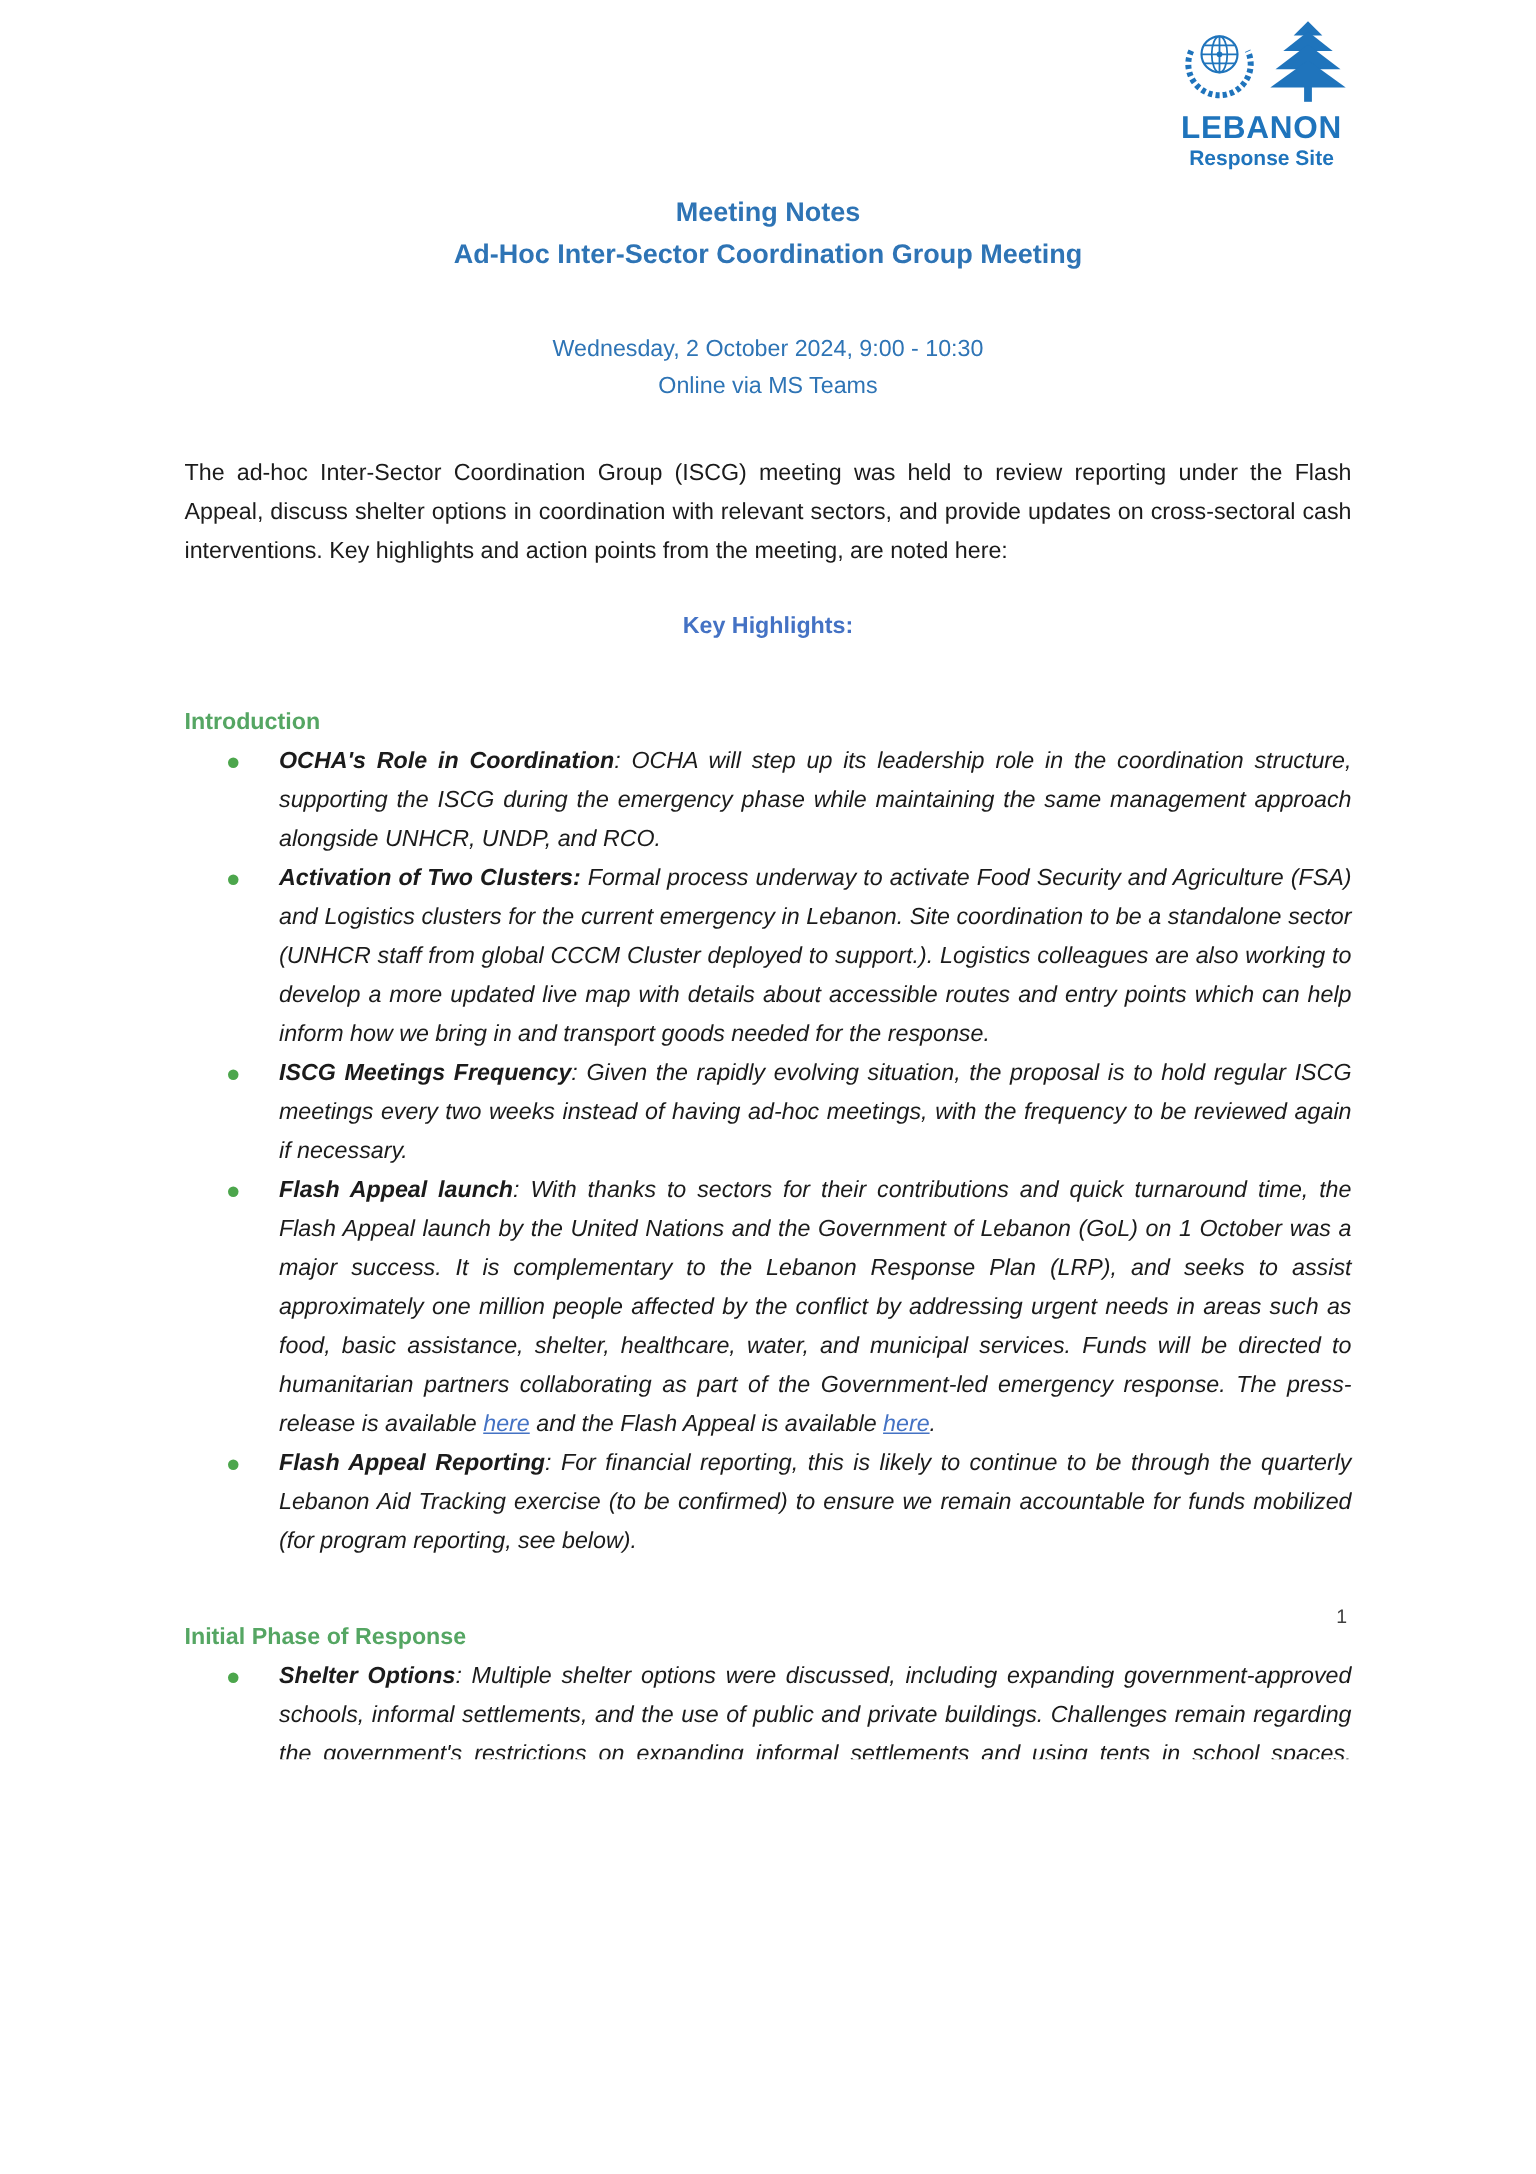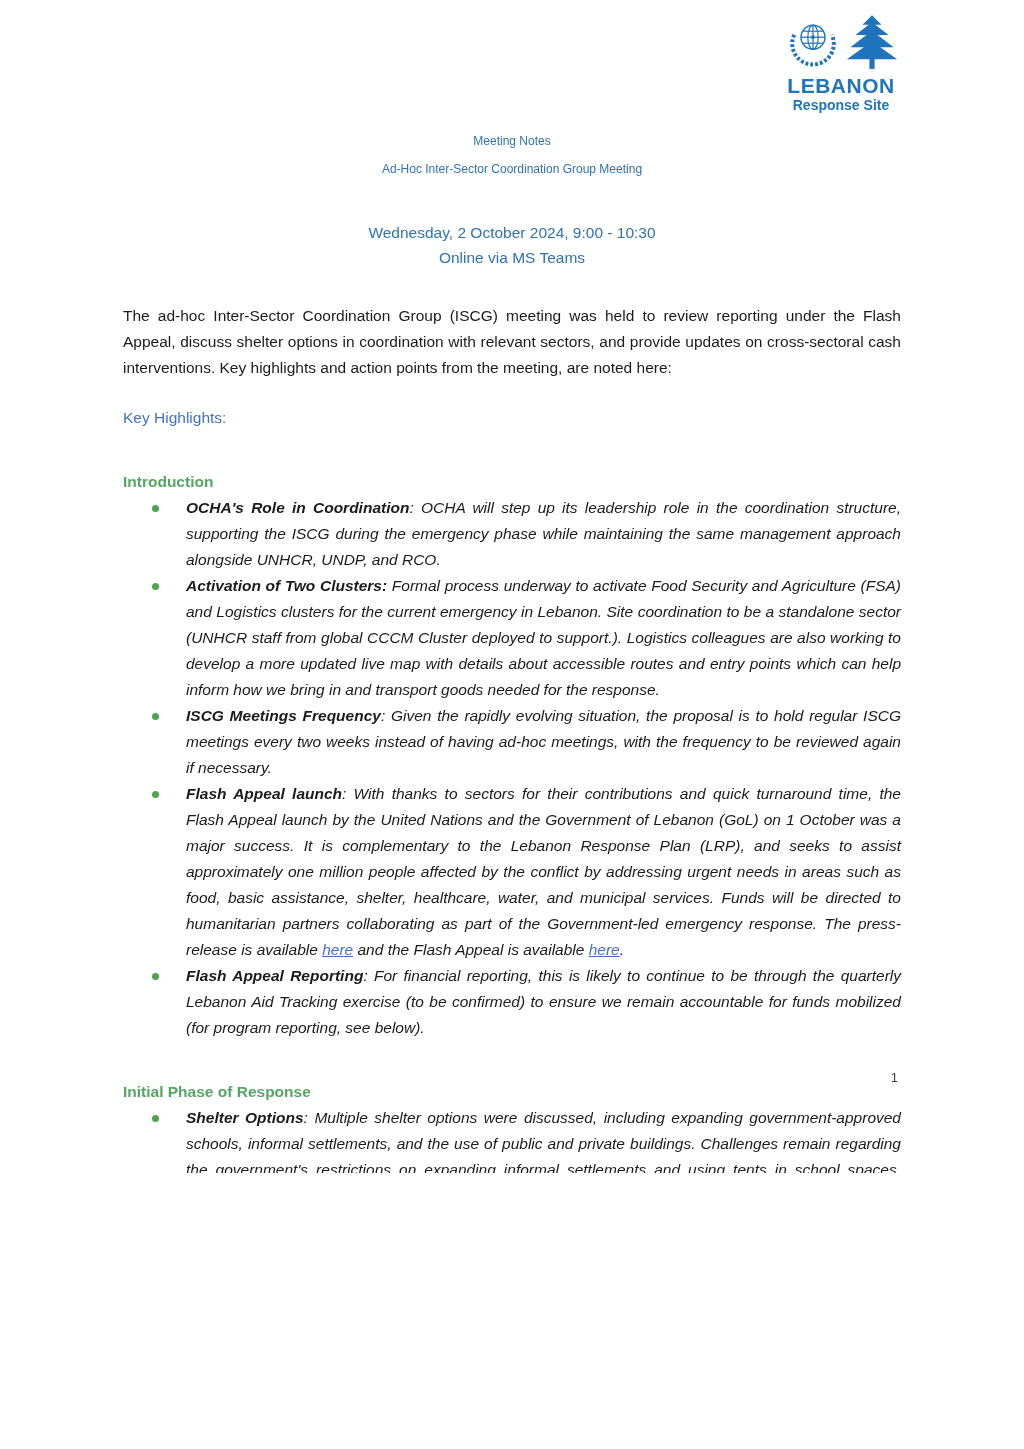--- a/index.html
+++ b/index.html
@@ -9,25 +9,25 @@
   }
   .content { position:absolute; left:123px; top:0; width:778px; }
 
   
   .logo { position:absolute; top:18px; right:119px; width:128px; text-align:center; color:#1F74BC; }
   .logo-icons { display:flex; justify-content:center; align-items:flex-end; gap:5px; height:56px; }
   .logo-line1 { font-weight:bold; font-size:21px; letter-spacing:0.5px; line-height:22px; margin-top:1px; }
   .logo-line2 { font-weight:bold; font-size:14px; line-height:16px; }
 
   
-  .title-block { margin:0; padding-top:127px; text-align:center; color:#2E74B5; font-weight:normal; font-size:12px; line-height:28px; }
+  .title-block { margin:0; padding-top:127px; text-align:center; color:#2E74B5; font-weight:bold; font-size:18px; line-height:28px; }
   .date-block { margin-top:37px; text-align:center; color:#2E74B5; font-size:15.5px; line-height:25px; }
 
   .intro { margin:33px 0 0 0; text-align:justify; font-size:15.5px; line-height:26px; }
-  .key-highlights { margin-top:24px; color:#4472C4; font-weight:normal; font-size:15.5px; line-height:26px; }
+  .key-highlights { margin-top:24px; color:#4472C4; font-weight:bold; font-size:15.5px; line-height:26px;text-align:center; }
 
   .section-heading { margin-top:38px; color:#55A663; font-weight:bold; font-size:15.5px; line-height:26px; }
   ul.bullets { list-style:none; margin:0; padding:0;font-style:italic; }
   ul.bullets li { position:relative; padding-left:63px; text-align:justify; font-size:15.5px; line-height:26px; }
   ul.bullets li::before { content:""; position:absolute; left:29px; top:10px; width:7px; height:7px; border-radius:50%; background:#4CA64C; }
   .lead { font-weight:bold; }
   .inline-link { color:#4472C4; text-decoration:underline; cursor:pointer; }
 
   .page-number { position:absolute; right:126px; bottom:88px; font-size:13px; color:#3f3f3f; }
 </style>

